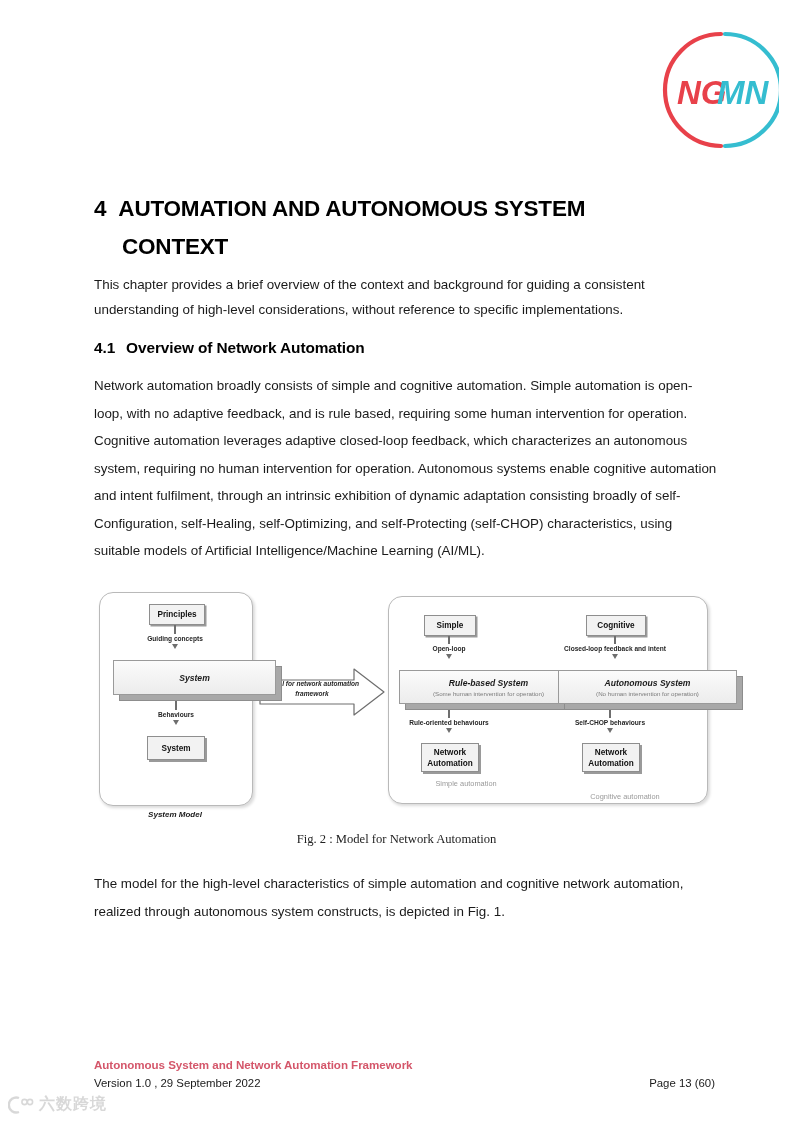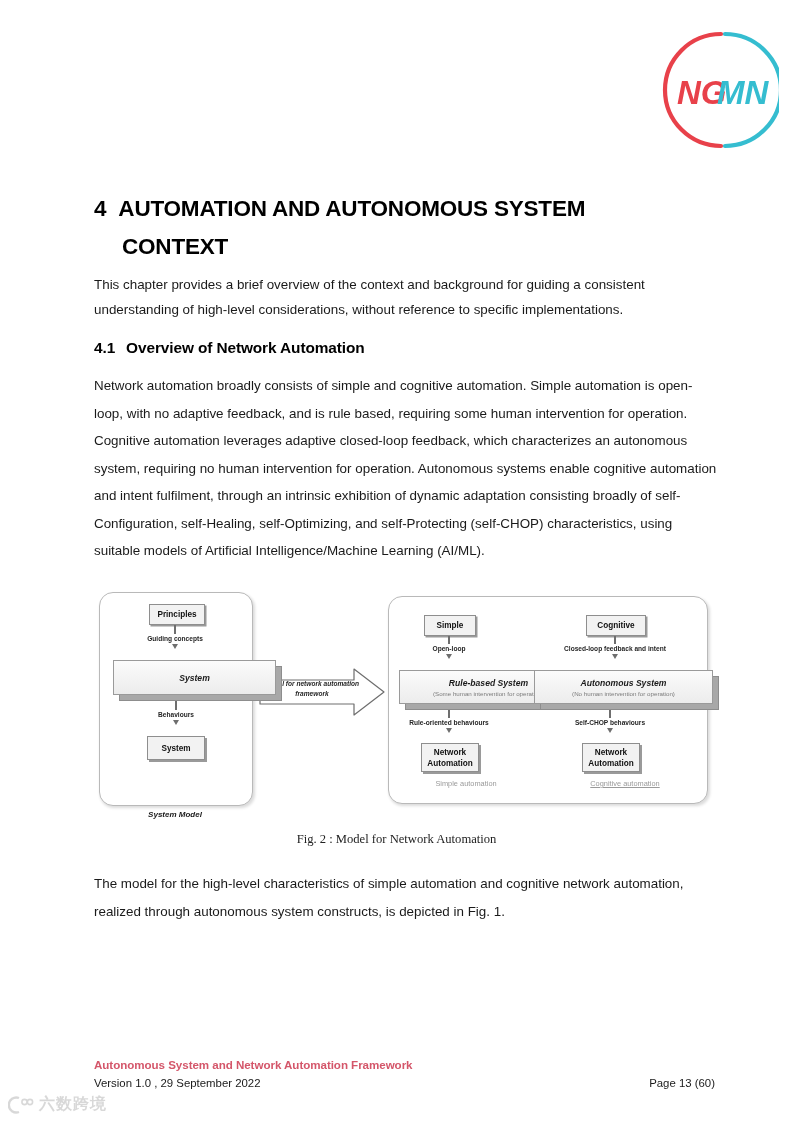--- a/index.html
+++ b/index.html
@@ -371,42 +371,42 @@
     <div class="sub-caption" style="left:303px; top:191px; width:134px;">Simple automation</div>
 
     <div class="node-round" style="left:490px; top:27px; width:58px; height:19px;">Cognitive</div>
 
     <div class="conn" style="left:460px; top:48px; width:118px;">
       <div class="stem" style="height:8px;"></div>
       <div class="lbl">Closed-loop feedback and intent</div>
       <div class="head"></div>
     </div>
 
-    <div class="slab" style="left:438px; top:82px; width:134px; height:32px;">
+    <div class="slab" style="left:462px; top:82px; width:134px; height:32px;">
       <div class="side"></div>
       <div class="face">
         <div class="title">Autonomous System</div>
         <div class="sub">(No human intervention for operation)</div>
       </div>
     </div>
 
     <div class="conn" style="left:470px; top:122px; width:88px;">
       <div class="stem" style="height:8px;"></div>
       <div class="lbl">Self-CHOP behaviours</div>
       <div class="head"></div>
     </div>
 
     <div class="node-sharp" style="left:486px; top:155px; width:56px; height:27px;">
       <div>
         <span>Network</span><br>
         <span>Automation</span>
       </div>
     </div>
 
-    <div class="sub-caption" style="left:462px; top:191px; width:134px;text-decoration:underline;">Cognitive automation</div>
+    <div class="sub-caption" style="left:462px; top:204px; width:134px;">Cognitive automation</div>
   </div>
 
   <div class="fig-caption">Fig. 2 : Model for Network Automation</div>
 
   <div class="para" id="model-para">The model for the high-level characteristics of simple automation and cognitive network automation, realized through autonomous system constructs, is depicted in Fig. 1.</div>
 
   <div class="footer-title">Autonomous System and Network Automation Framework</div>
   <div class="footer-version">Version 1.0 , 29 September 2022</div>
   <div class="footer-page">Page 13 (60)</div>
 

